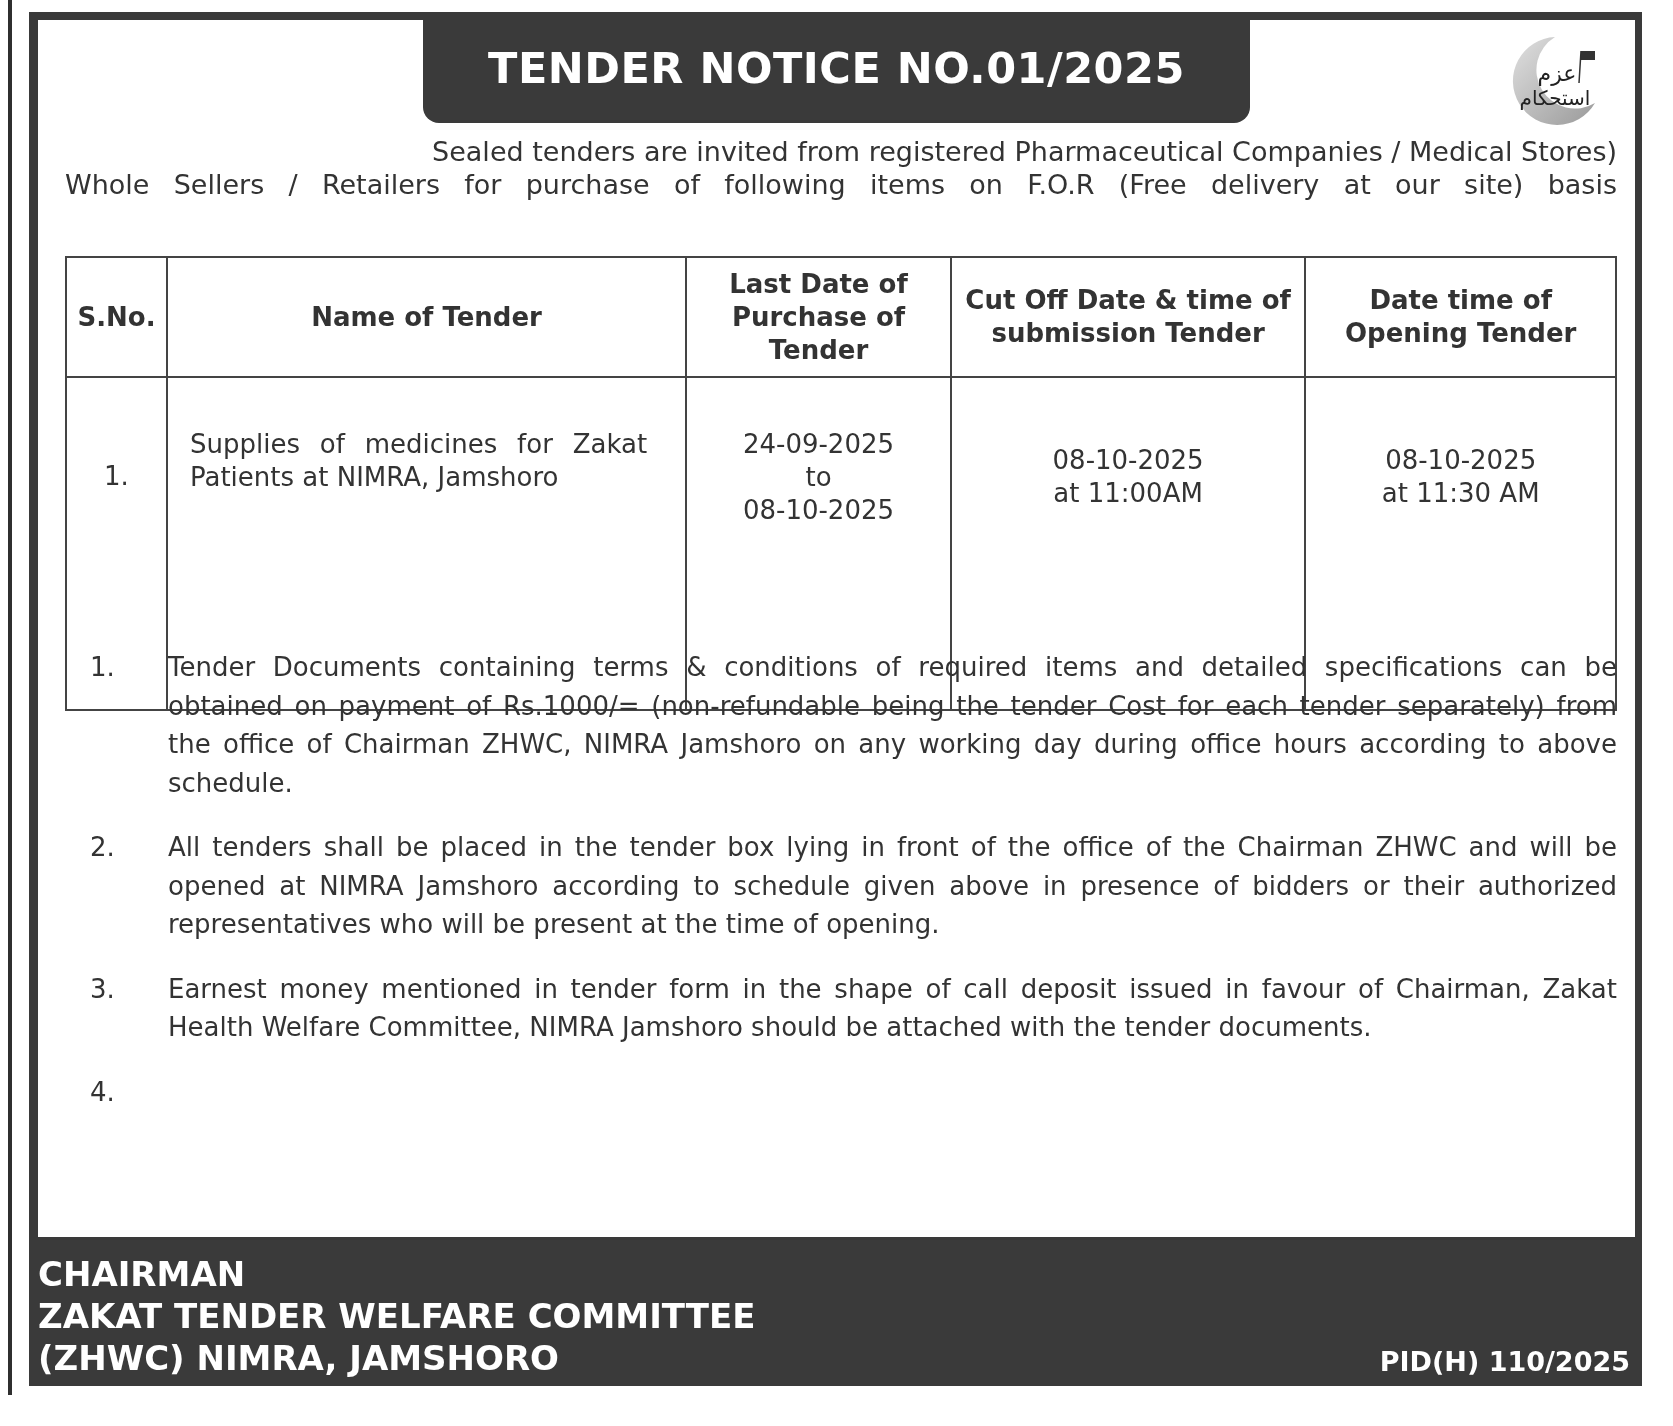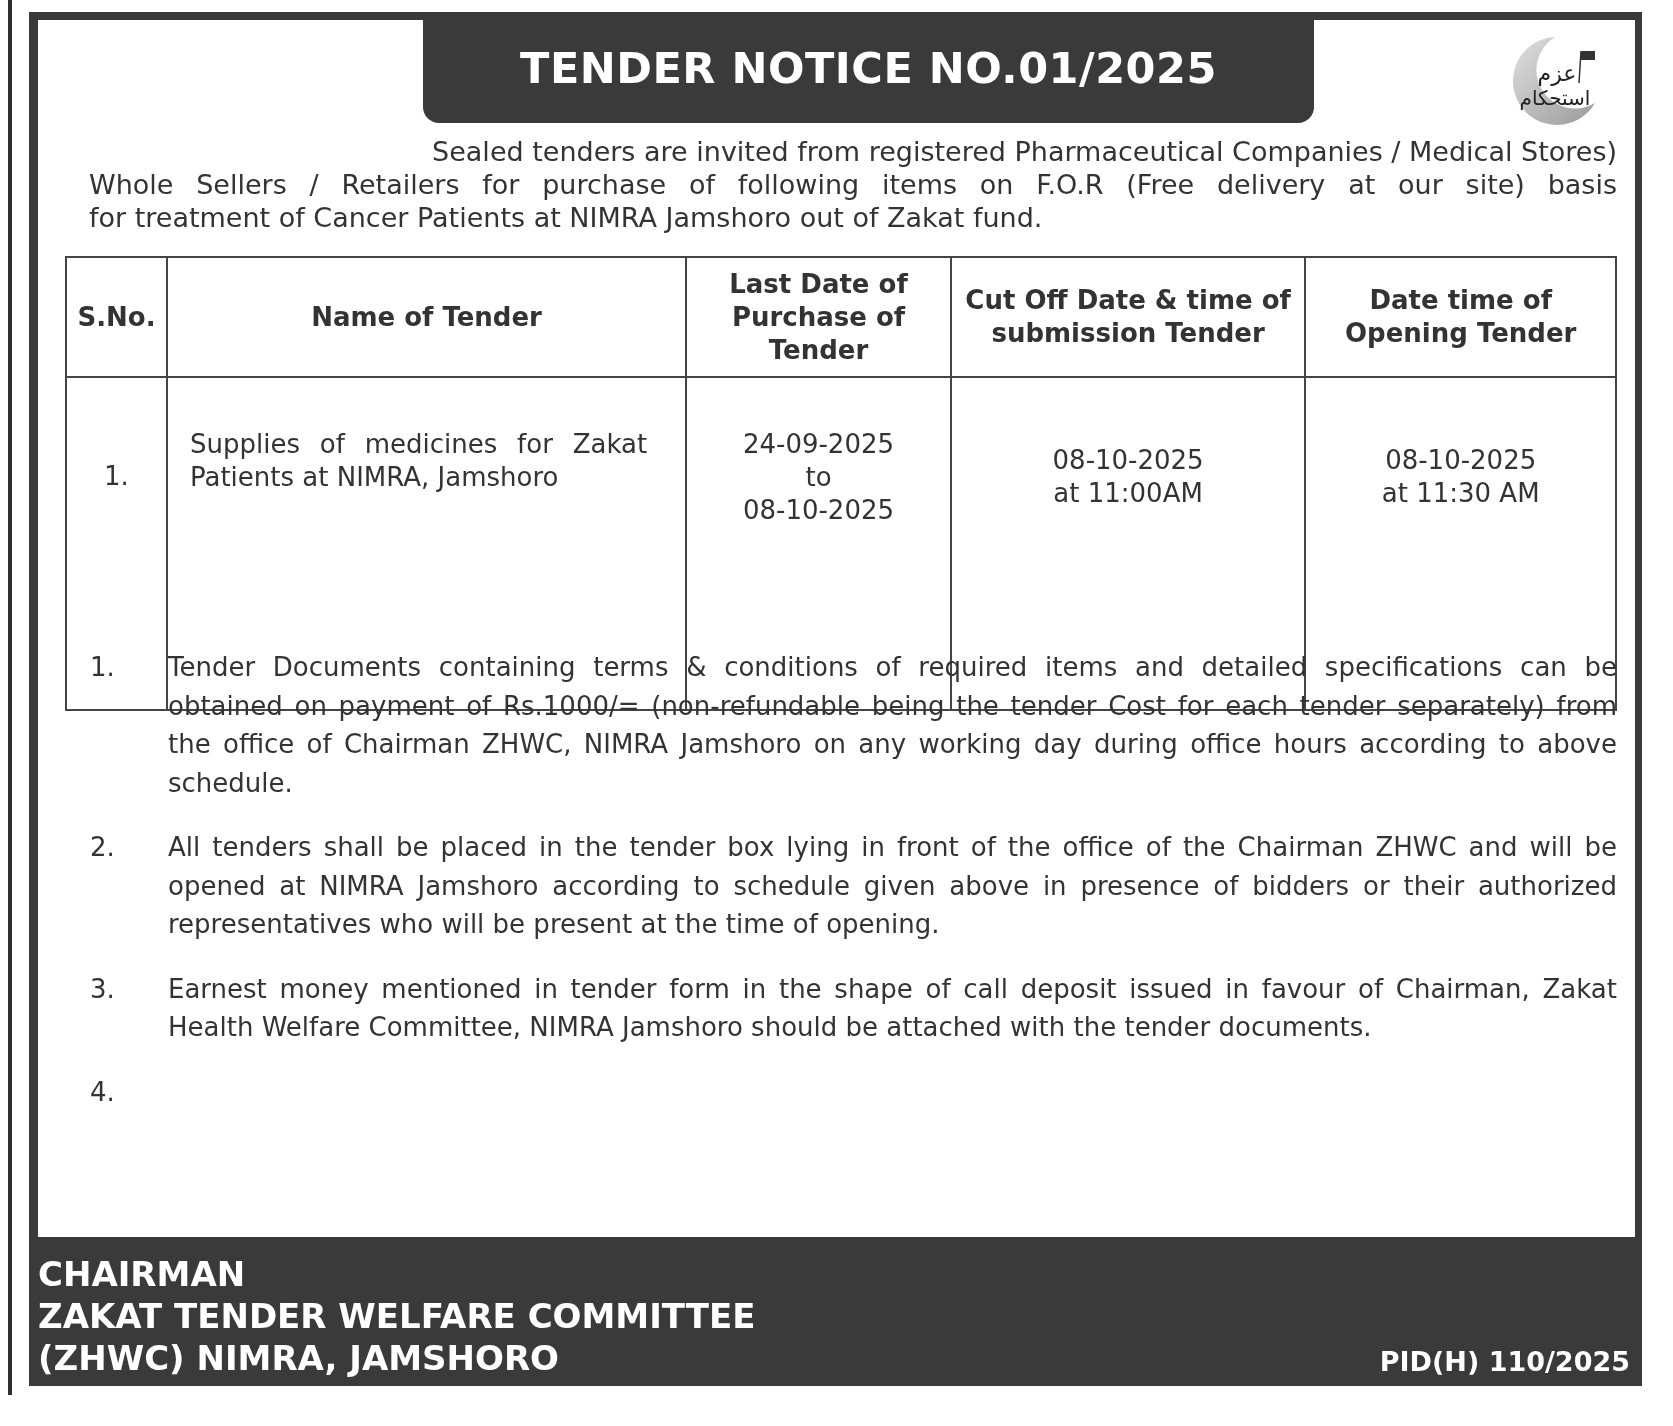--- a/index.html
+++ b/index.html
@@ -1,28 +1,28 @@
 <!DOCTYPE html>
 <html><head>
 <meta charset="utf-8">
 <style>
   html, body { margin:0; padding:0; }
   body { width:1673px; height:1426px; background:#ffffff; position:relative; overflow:hidden;
          font-family:"DejaVu Sans","Liberation Sans",sans-serif; color:#333; }
   .edge-line { position:absolute; left:8px; top:0; width:4px; height:1395px; background:#2f2f2f; }
   .frame { position:absolute; left:29px; top:12px; width:1613px; height:1374px; background:#3a3a3a; }
   .inner { position:absolute; left:38px; top:20px; width:1597px; height:1217px; background:#fff; }
-  .title-box { position:absolute; left:423px; top:12px; width:891px; height:111px; background:#3a3a3a;
+  .title-box { position:absolute; left:423px; top:12px; width:827px; height:111px; background:#3a3a3a;
                border-radius:0 0 16px 16px; display:flex; align-items:center; justify-content:center; }
   .title-box span { color:#fff; font-weight:bold; font-size:43px; letter-spacing:0.5px; }
   .logo { position:absolute; left:1495px; top:33px; width:110px; height:92px; }
   .intro { position:absolute; left:65px; top:135px; width:1552px; font-size:27px; line-height:33px;
            text-align:justify; text-align-last:justify; color:#333; }
   .intro .l1 { display:block; text-align:right; text-align-last:right; }
-  .intro .l2, .intro .l3 { display:block;margin-left:24px; }
+  .intro .l2, .intro .l3 { display:block; }
   .intro .l3 { text-align-last:left; }
   table.tenders { position:absolute; left:65px; top:256px; width:1552px; border-collapse:collapse; }
   table.tenders th, table.tenders td { border:2px solid #444; color:#333; }
   table.tenders th { height:118px; font-weight:bold; font-size:26px; line-height:33px; text-align:center; padding:0 6px; }
   table.tenders td { height:248px; font-size:26px; line-height:33px; vertical-align:top; padding-top:50px; text-align:center; }
   td.c-name { text-align:justify !important; padding-left:22px; padding-right:38px; }
   td.c-sno { padding-top:82px !important; }
   td.c-cut, td.c-open { padding-top:66px !important; }
   .notes { position:absolute; left:90px; top:648px; width:1527px; }
   .note { position:relative; padding-left:78px; font-size:26px; line-height:38.5px; text-align:justify; margin-bottom:26px; color:#333; }
@@ -57,21 +57,20 @@
     <rect x="86" y="18" width="14" height="9" fill="#333"></rect>
     <line x1="86" y1="18" x2="84" y2="50" stroke="#333" stroke-width="1.5"></line>
     <text x="62" y="48" font-size="22" text-anchor="middle" fill="#222" font-family="DejaVu Sans, sans-serif">عزم</text>
     <text x="60" y="72" font-size="20" text-anchor="middle" fill="#222" font-family="DejaVu Sans, sans-serif">استحکام</text>
   </svg>
 </div>
 
 <div class="intro">
   <span class="l1">Sealed tenders are invited from registered Pharmaceutical Companies / Medical Stores)</span>
   <span class="l2">Whole Sellers / Retailers for purchase of following items on F.O.R (Free delivery at our site) basis</span>
-  <span class="l3">for treatment of Cancer Patients at NIMRA Jamshoro out of Zakat fund.</span>
 </div>
 
 <table class="tenders">
   <colgroup>
     <col style="width:101px">
       <col style="width:520px">
       <col style="width:265px">
       <col style="width:355px">
       <col style="width:311px">
   </colgroup>

